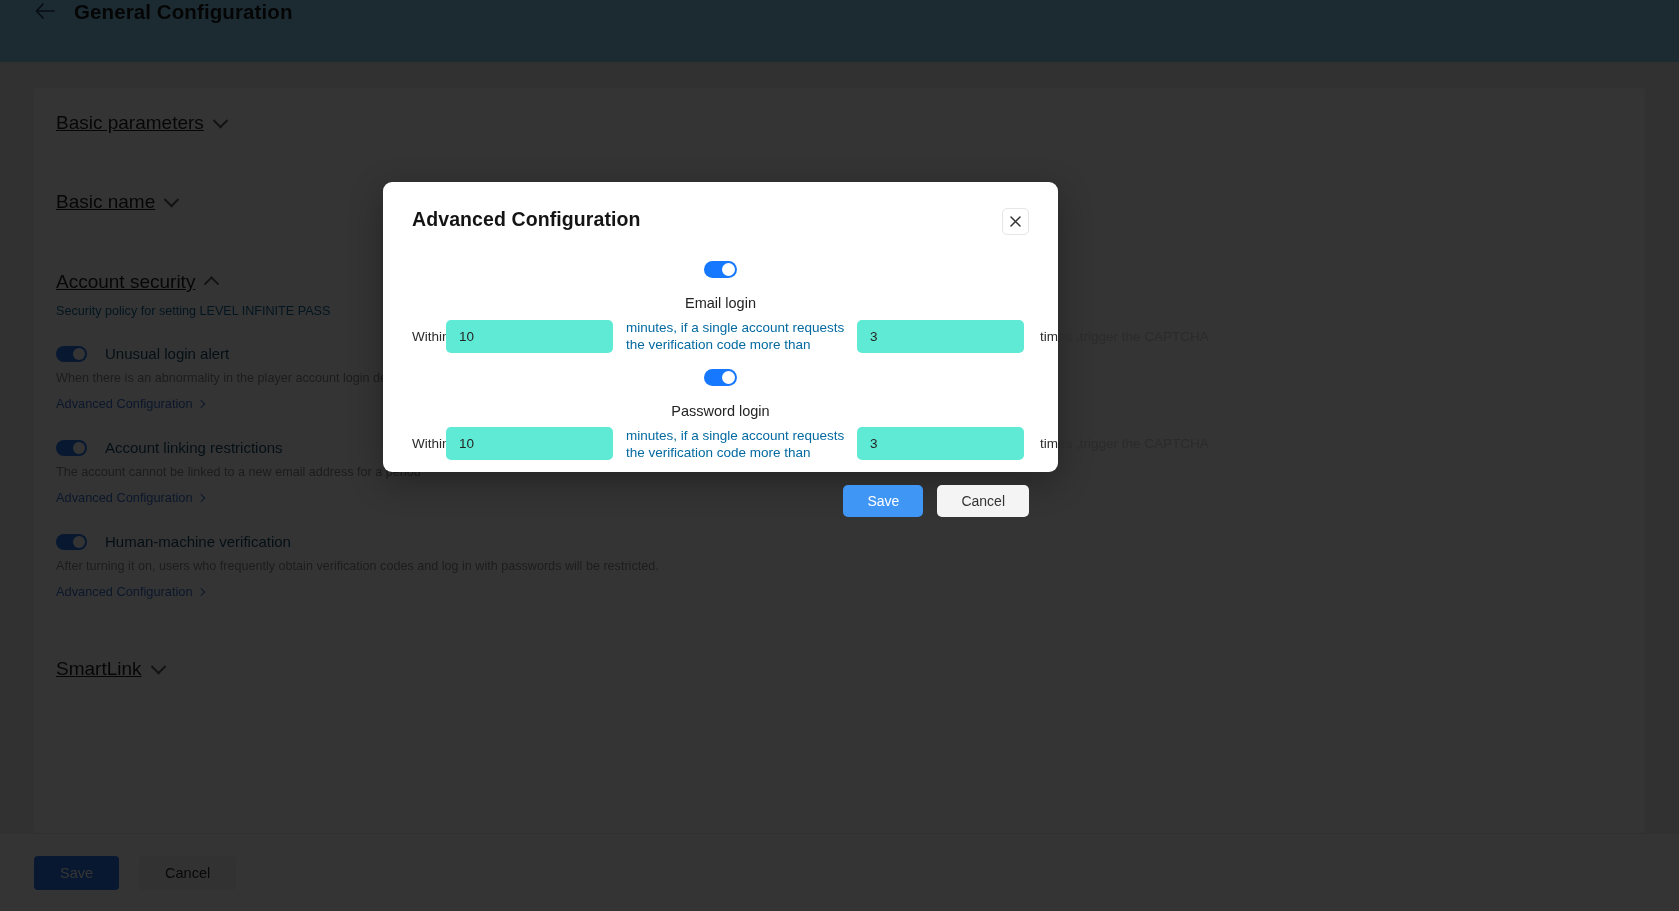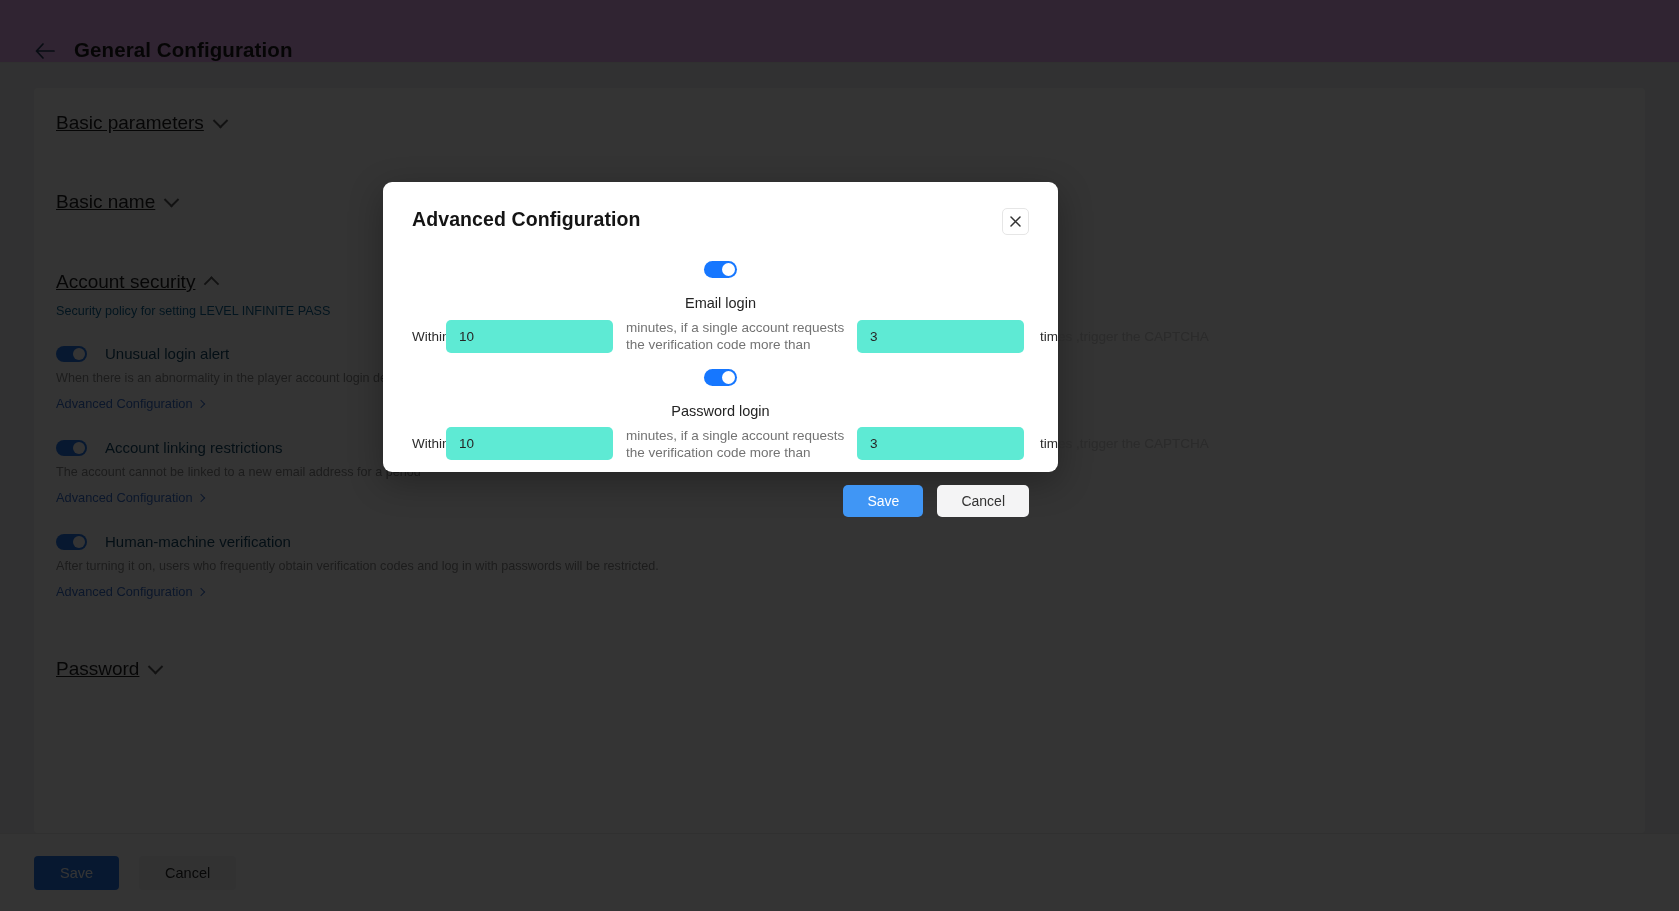--- a/index.html
+++ b/index.html
@@ -22,23 +22,23 @@
     
   }
   #page-content {
     position: absolute;
     inset: 0;
     background: #eef0f2;
     filter: brightness(0.205) saturate(0.85);
   }
   .topbar {
     height: 63px;
-    background: #f0abfc;
-    display: flex;
-    align-items: flex-end;
+    background: #7dd3fc;
+    display: flex;
+    align-items: flex-start;
     padding-left: 34px;
     border-bottom: 1px solid #e8e8e8;
   }
   .back-arrow {
     width: 22px; height: 22px;
     display: flex; align-items: center; justify-content: center;
     margin-right: 18px;
     color: #1f3a5f;
     cursor: pointer;
   }
@@ -243,21 +243,21 @@
     border-radius: 5px;
     padding: 0 13px;
     font-size: 13.5px;
     color: #262626;
     font-family: inherit;
     margin-left: 9px;
     flex: none;
   }
   .rule-mid {
     font-size: 13.5px;
-    color: #737373;
+    color: #0369a1;
     line-height: 1.28;
     width: 222px;
     margin-left: 13px;
     flex: none;
   }
   .rule-tail {
     font-size: 13.5px;
     color: #2b2b2b;
     line-height: 1.28;
     margin-left: 16px;
@@ -346,21 +346,21 @@
           <span class="toggle-label">Human-machine verification</span>
         </div>
         <div class="toggle-desc">After turning it on, users who frequently obtain verification codes and log in with passwords will be restricted.</div>
         <div class="adv-link">
           <span>Advanced Configuration</span>
           <span class="arr"></span>
         </div>
       </div>
 
       <div class="section-head sec-smart">
-        <span>Password</span>
+        <span>SmartLink</span>
         <span class="chev"></span>
       </div>
 
     </div>
 
     <div class="footer-bar">
       <button class="btn btn-primary">Save</button>
       <button class="btn btn-default">Cancel</button>
     </div>
 

